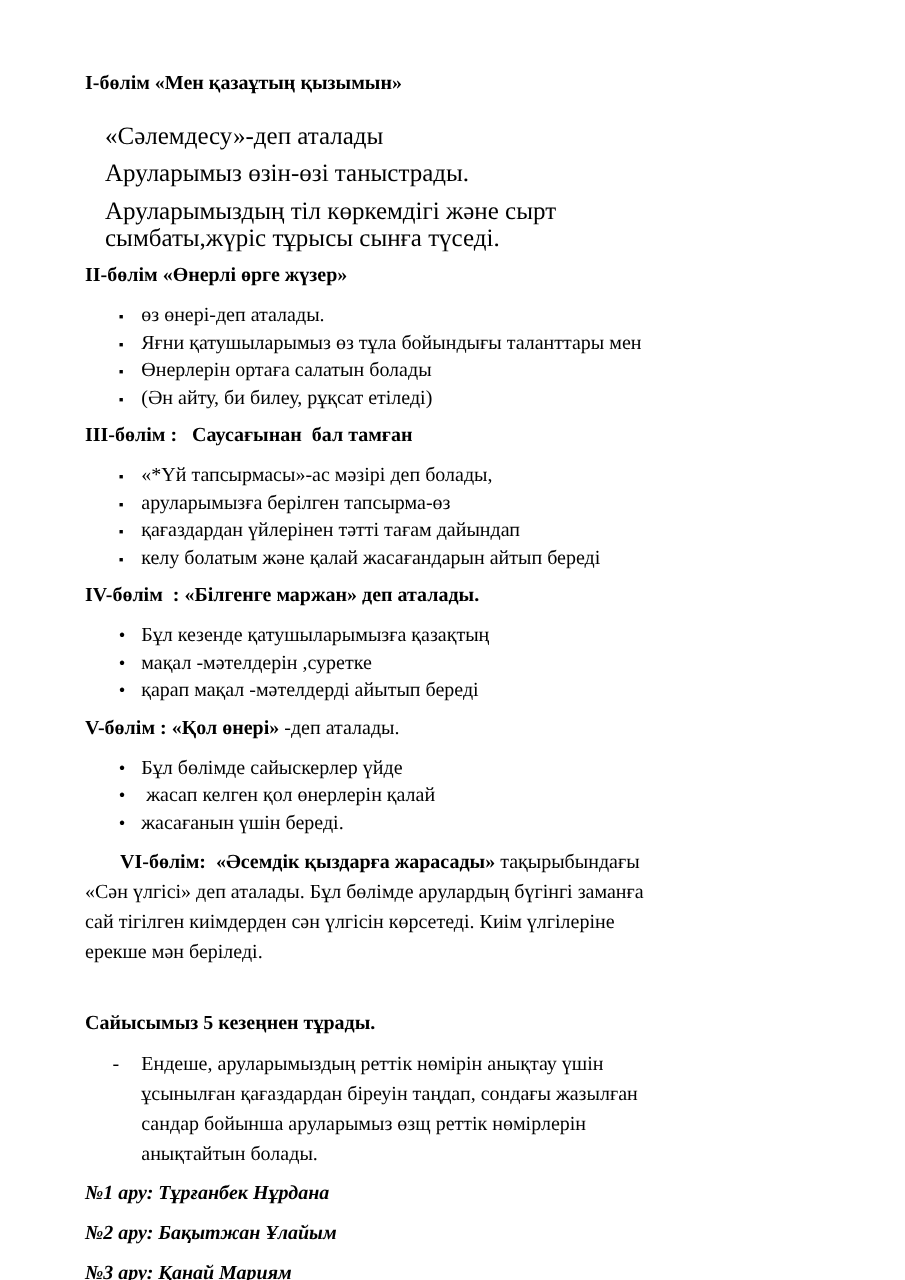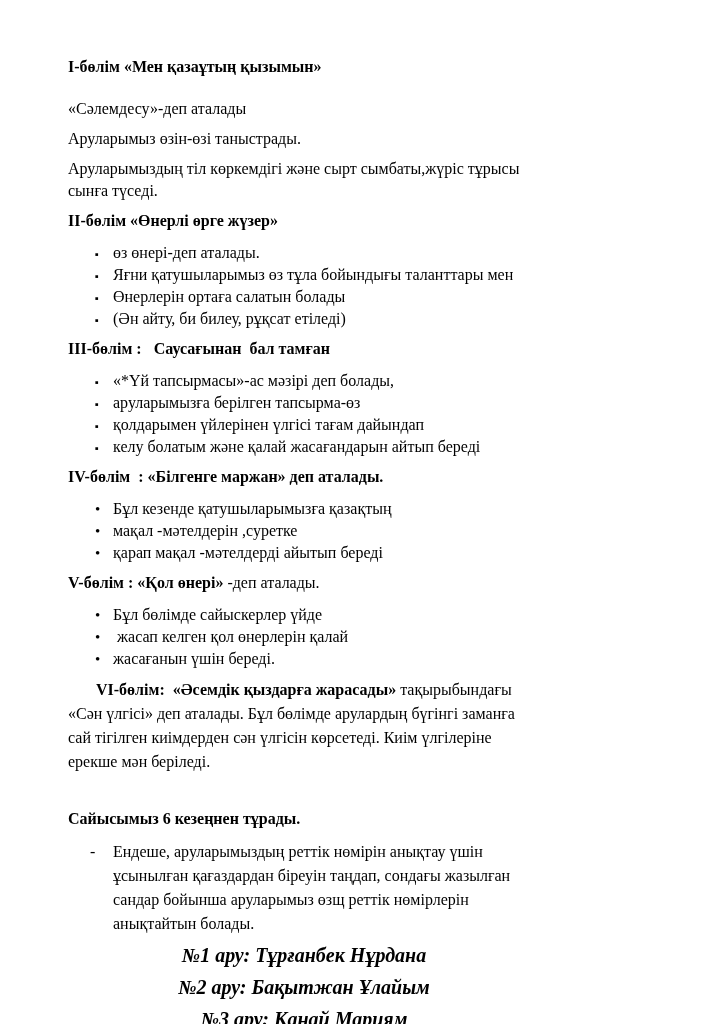--- a/index.html
+++ b/index.html
@@ -21,23 +21,23 @@
   .t { white-space: pre-wrap; }
   .heading {
     font-weight: 700;
     font-size: 16px;
     line-height: 22px;
     margin: 8px 0 20px 0;
     white-space: pre-wrap;
   }
   .heading.before-list { margin-bottom: 10px; }
   .para {
-    font-size: 16px;
+    font-size: 20px;
     line-height: 22px;
-    margin: 0 0 8px 0;
+    margin: 0 0 8px 16px;
     white-space: pre-wrap;
   }
   .flow-para {
     font-size: 16px;
     line-height: 24px;
     margin: 8px 0 8px 0;
     white-space: pre-wrap;
   }
   .flow-para .lead { font-weight: 700; margin-left: 28px; }
   ul.blist {
@@ -75,25 +75,24 @@
     position: absolute;
     left: 0;
     top: 0;
     line-height: 24px;
   }
   .mt-lg { margin-top: 34px; }
   .contestants { margin-top: 8px; }
   .contestant {
     font-weight: 700;
     font-style: italic;
-    font-size: 20px;
+    font-size: 16px;
     line-height: 22px;
     margin-bottom: 10px;
     white-space: pre-wrap;
-    text-align: center;
   }
 </style>
 </head>
 <body>
 
 <div class="page">
 
   <div class="heading">І-бөлім «Мен қазаұтың қызымын»</div>
   <p class="para">«Сәлемдесу»-деп аталады</p>
   <p class="para">Аруларымыз өзін-өзі таныстрады.</p>
@@ -104,41 +103,41 @@
     <li><span class="bullet square">▪</span><span class="t">өз өнері-деп аталады.</span></li>
     <li><span class="bullet square">▪</span><span class="t">Яғни қатушыларымыз өз тұла бойындығы таланттары мен</span></li>
     <li><span class="bullet square">▪</span><span class="t">Өнерлерін ортаға салатын болады</span></li>
     <li><span class="bullet square">▪</span><span class="t">(Ән айту, би билеу, рұқсат етіледі)</span></li>
   </ul>
 
   <div class="heading before-list">ІІІ-бөлім :   Саусағынан  бал тамған</div>
   <ul class="blist">
     <li><span class="bullet square">▪</span><span class="t">«*Үй тапсырмасы»-ас мәзірі деп болады,</span></li>
     <li><span class="bullet square">▪</span><span class="t">аруларымызға берілген тапсырма-өз</span></li>
-    <li><span class="bullet square">▪</span><span class="t">қолдарымен үйлерінен үлгісі тағам дайындап</span></li>
+    <li><span class="bullet square">▪</span><span class="t">қағаздардан үйлерінен тәтті тағам дайындап</span></li>
     <li><span class="bullet square">▪</span><span class="t">келу болатым және қалай жасағандарын айтып береді</span></li>
   </ul>
 
   <div class="heading before-list">IV-бөлім  : «Білгенге маржан» деп аталады.</div>
   <ul class="blist">
     <li><span class="bullet round">•</span><span class="t">Бұл кезенде қатушыларымызға қазақтың</span></li>
     <li><span class="bullet round">•</span><span class="t">мақал -мәтелдерін ,суретке</span></li>
     <li><span class="bullet round">•</span><span class="t">қарап мақал -мәтелдерді айытып береді</span></li>
   </ul>
 
   <div class="heading before-list"><span class="t">V-бөлім : «Қол өнері»</span><span class="t" style="font-weight:400"> -деп аталады.</span></div>
   <ul class="blist">
     <li><span class="bullet round">•</span><span class="t">Бұл бөлімде сайыскерлер үйде</span></li>
     <li><span class="bullet round">•</span><span class="t"> жасап келген қол өнерлерін қалай</span></li>
     <li><span class="bullet round">•</span><span class="t">жасағанын үшін береді.</span></li>
   </ul>
 
   <p class="flow-para"><span class="lead t">VI-бөлім:  «Әсемдік қыздарға жарасады»</span><span class="t"> тақырыбындағы  «Сән үлгісі» деп аталады. Бұл бөлімде арулардың бүгінгі заманға сай тігілген киімдерден сән үлгісін көрсетеді. Киім үлгілеріне ерекше мән беріледі.</span></p>
 
-  <div class="heading before-list mt-lg">Сайысымыз 6 кезеңнен тұрады.</div>
+  <div class="heading before-list mt-lg">Сайысымыз 5 кезеңнен тұрады.</div>
   <div class="dash-list">
     <div class="dash-item"><span class="dash">-</span><span class="t">Ендеше, аруларымыздың реттік нөмірін анықтау үшін ұсынылған қағаздардан біреуін таңдап, сондағы жазылған сандар бойынша аруларымыз өзщ реттік нөмірлерін анықтайтын болады.</span></div>
   </div>
 
   <div class="contestants">
     <div class="contestant">№1 ару: Тұрғанбек Нұрдана</div>
     <div class="contestant">№2 ару: Бақытжан Ұлайым</div>
     <div class="contestant">№3 ару: Қанай Мариям</div>
     <div class="contestant">№4 ару: Абжабар Айзере</div>
     <div class="contestant">№5 ару: Алишер Айзере</div>

